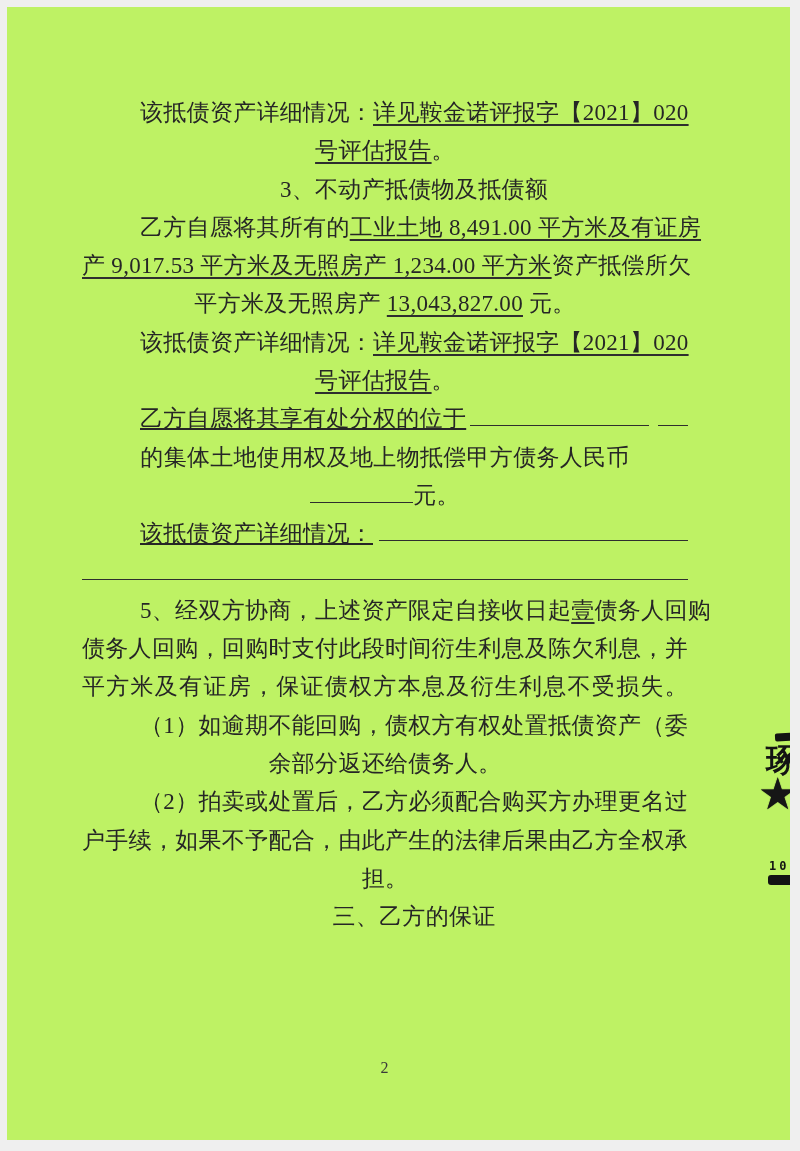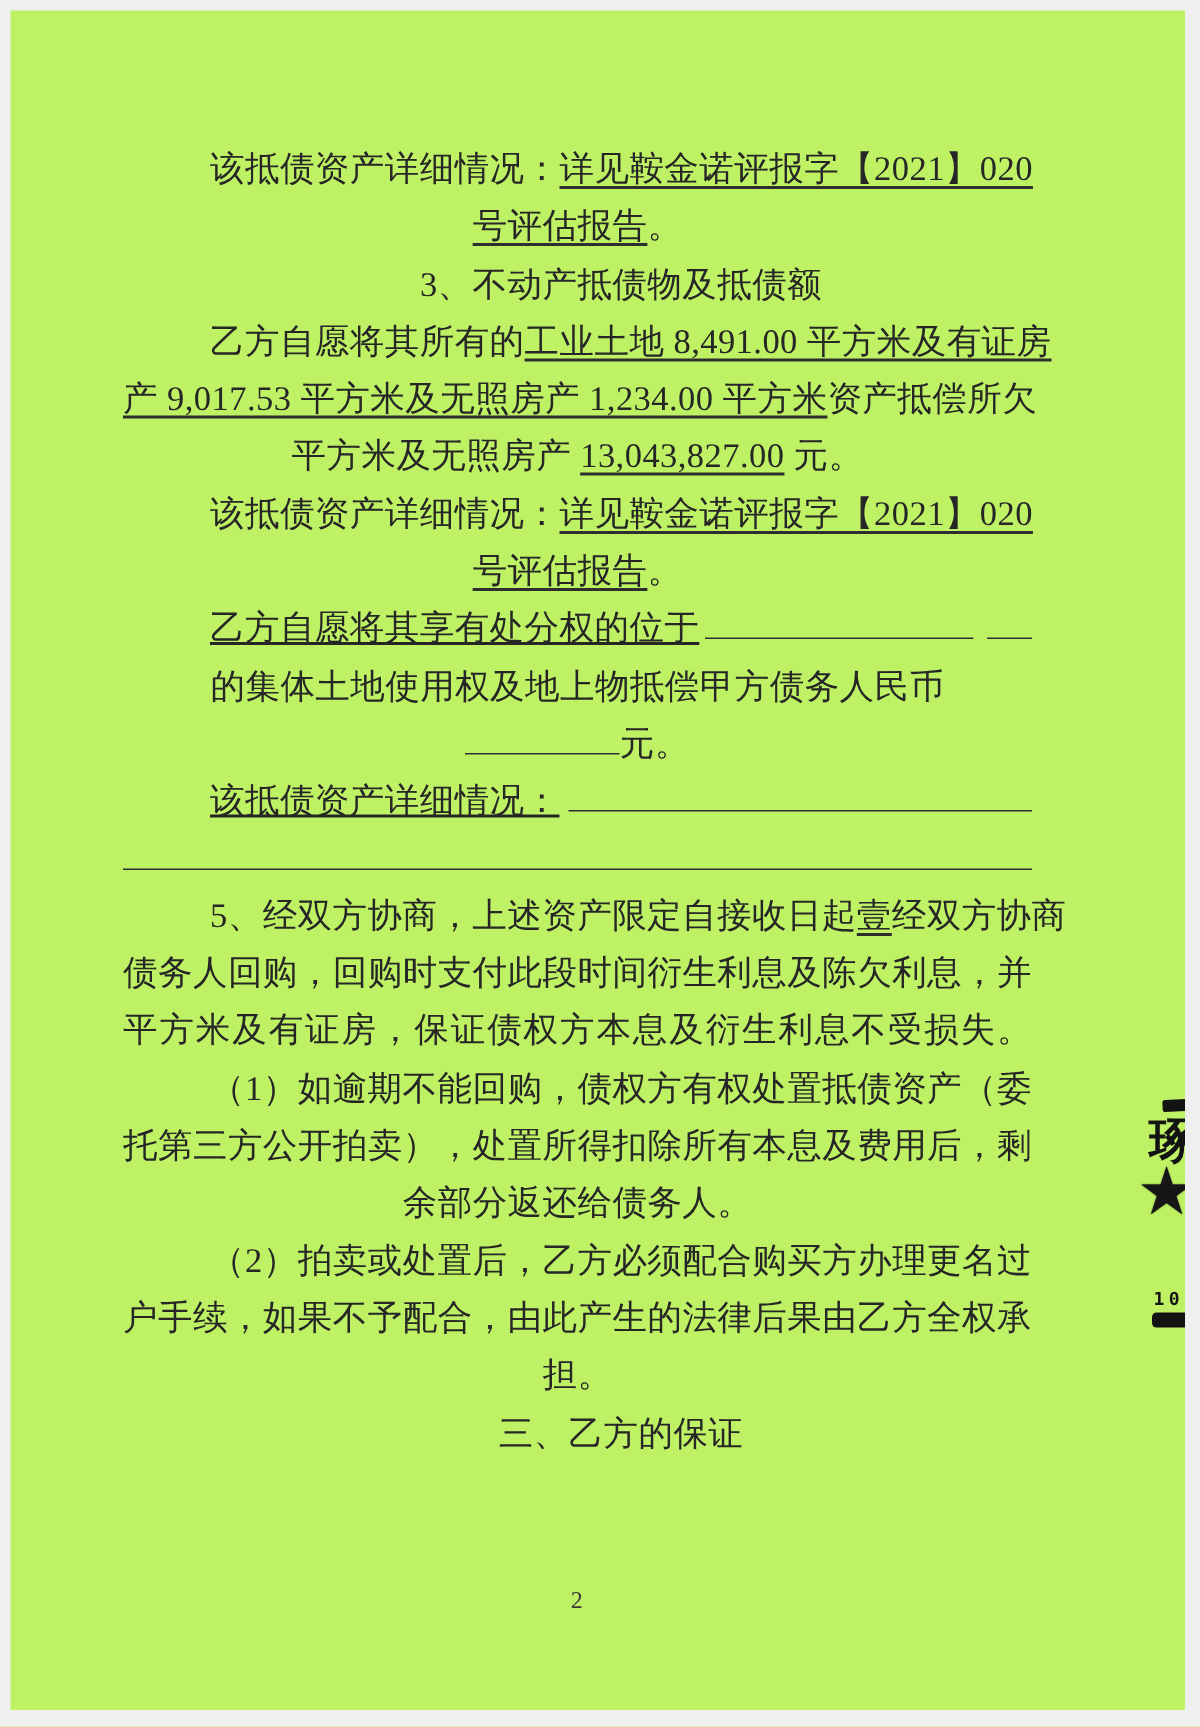--- a/index.html
+++ b/index.html
@@ -124,29 +124,28 @@
 
     <div class="line"><span class="blank" style="width:103px"></span><span>元。</span></div>
 
     <div class="line flexline indent">
         <span>该抵债资产详细情况：</span>
         <span class="blank grow" style="margin-left:6px"></span>
       </div>
 
     <div class="line"><span class="blank" style="width:100%"></span></div>
 
-    <div class="line indent fill"><span>5、经双方协商，上述资产限定自接收日起</span><span class="u">壹</span><span>经双方协商</span></div>
+    <div class="line indent fill"><span>5、经双方协商，上述资产限定自接收日起</span><span class="u">壹</span><span>债务人回购</span></div>
 
     <div class="line fill"><span>债务人回购，回购时支付此段时间衍生利息及陈欠利息，并</span></div>
 
     <div class="line fill"><span>平方米及有证房，保证债权方本息及衍生利息不受损失。</span></div>
 
     <div class="line indent fill"><span>（1）如逾期不能回购，债权方有权处置抵债资产（委</span></div>
 
-    <div class="line fill"><span>托第三方公开拍卖），处置所得扣除所有本息及费用后，剩</span></div>
 
     <div class="line"><span>余部分返还给债务人。</span></div>
 
     <div class="line indent fill"><span>（2）拍卖或处置后，乙方必须配合购买方办理更名过</span></div>
 
     <div class="line fill"><span>户手续，如果不予配合，由此产生的法律后果由乙方全权承</span></div>
 
     <div class="line"><span>担。</span></div>
 
     <div class="line indent"><span>三、乙方的保证</span></div>

